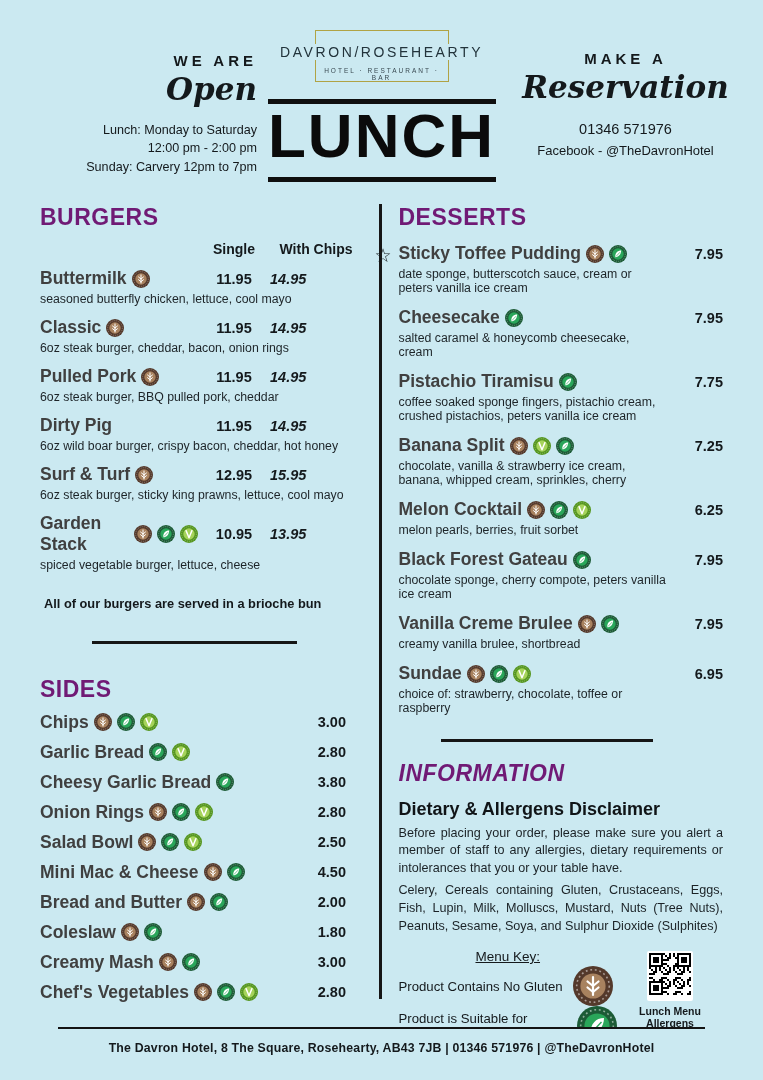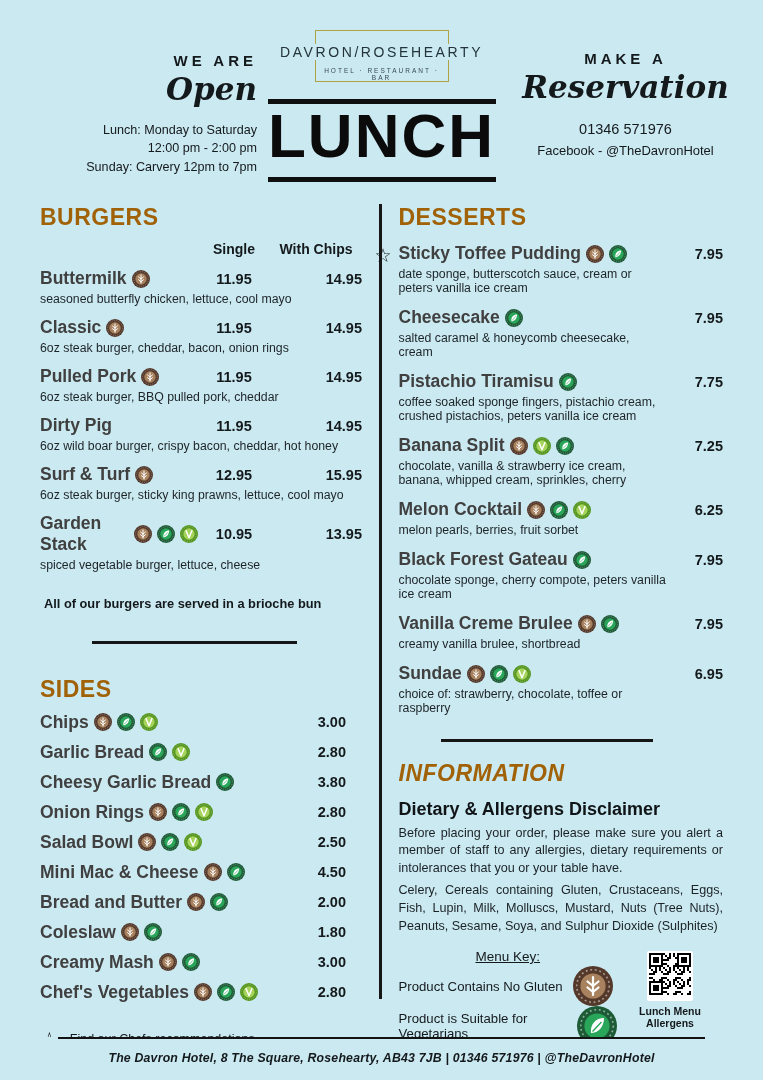--- a/index.html
+++ b/index.html
@@ -27,30 +27,30 @@
   .bar.top{ margin-top:17px; }
   .bar.bottom{ margin-top:4px; }
   .lunch{ font-size:62px; font-weight:800; letter-spacing:2px; margin:1px 0 6px; color:#0b0b0b; line-height:1.0; }
 
   
   .columns{ display:flex; padding:0 40px; margin-top:22px; }
   .col-left{ width:322px; }
   .v-divider{ width:2.5px; background:var(--line); height:795px; margin-left:17px; }
   .col-right{ flex:1; padding-left:17px; position:relative; }
 
-  h2{ font-size:23px; font-weight:bold; margin:0; letter-spacing:.5px; color:#a16207; }
+  h2{ font-size:23px; font-weight:bold; margin:0; letter-spacing:.5px; color:#701a75; }
   .cols-head{ display:flex; justify-content:flex-end; font-weight:bold; font-size:14px; margin-top:10px; }
   .cols-head .c1{ width:72px; text-align:center; }
   .cols-head .c2{ width:92px; text-align:center; }
 
   .b-item{ margin-top:11px; }
   .b-row{ display:flex; align-items:center; }
   .i-name{ flex:1; display:flex; align-items:center; gap:5px; font-size:17.5px; font-weight:bold; color:#404040; }
   .b-single{ width:72px; text-align:center; font-weight:bold; font-size:14.5px; }
-  .b-chips{ width:92px; text-align:right; font-weight:bold; font-size:14.5px; }
+  .b-chips{ width:92px; text-align:left; font-weight:bold; font-size:14.5px;font-style:italic; }
   .i-desc{ font-size:12.3px; margin-top:3px; color:#1d2428; }
 
   .note{ font-weight:bold; font-size:12.8px; margin:24px 0 0 4px; }
   .hr-left{ height:2.5px; background:var(--line); width:205px; margin:30px 0 0 52px; }
   .sides-title{ margin-top:32px; }
   .s-row{ display:flex; align-items:center; margin-top:9px; }
   .s-price{ width:70px; text-align:right; font-weight:bold; font-size:14.5px; margin-right:16px; }
   .chefs{ margin-top:26px; display:flex; align-items:center; gap:11px; font-size:12.5px; }
   .star{ font-size:21px; line-height:1; color:#14191c; }
 
@@ -68,21 +68,21 @@
   .key-area{ display:flex; margin-top:14px; }
   .key-left{ flex:1; }
   .key-label{ font-size:13.5px; text-decoration:underline; margin-bottom:2px;text-align:center; }
   .key-row{ display:flex; align-items:center; gap:10px; font-size:13.2px; min-height:35px; }
   .badge{ display:inline-flex; flex:none; }
   .key-right{ width:106px; display:flex; flex-direction:column; align-items:center; padding-top:2px; gap:8px; }
   .qr-block{ display:flex; flex-direction:column; align-items:center; }
   .qr{ background:#fff; padding:2px; border-radius:2px; }
   .qr-label{ font-size:10.5px; font-weight:bold; margin-top:4px; text-align:center; }
 
-  footer{ position:absolute; left:0; right:0; bottom:0; background:var(--bg);font-style:italic; }
+  footer{ position:absolute; left:0; right:0; bottom:10px; background:var(--bg); }
   .f-line{ height:2.5px; background:#131313; margin:0 58px; }
   .f-text{ text-align:center; font-size:12.3px; font-weight:bold; padding:12px 0 15px; letter-spacing:.2px; }
 </style>
 </head>
 <body>
 
 <div class="page">
 
   <header>
     <div class="head-left">

